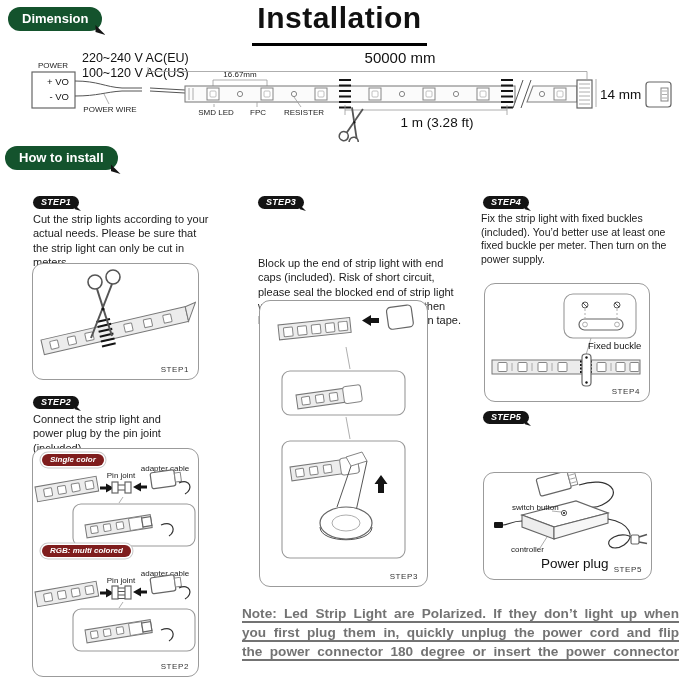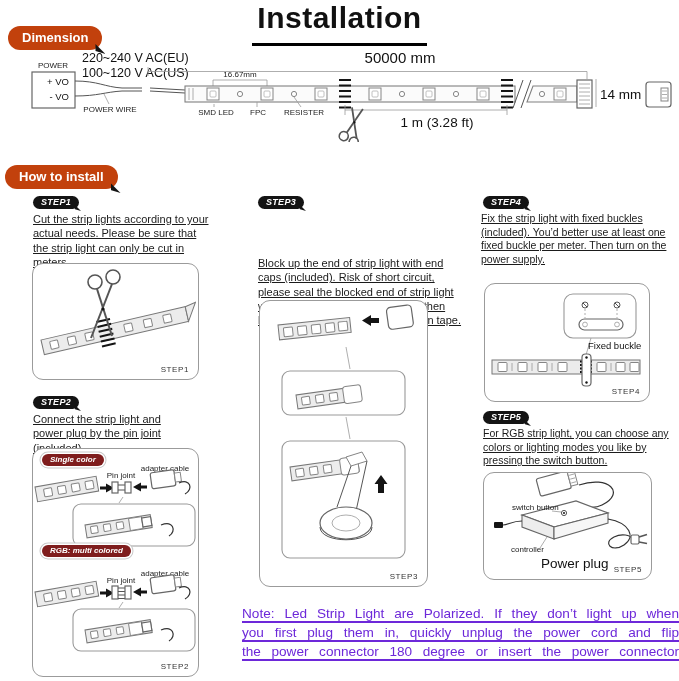--- a/index.html
+++ b/index.html
@@ -1,38 +1,38 @@
 <!DOCTYPE html>
 <html><head>
 <meta charset="utf-8">
 <style>
   html,body{margin:0;padding:0;background:#fff;}
   .page{position:relative;width:679px;height:681px;background:#fff;overflow:hidden;
         font-family:"Liberation Sans",sans-serif;color:#111;}
 
   
-  .bubble{position:absolute;background:#c2410c;color:#fff;font-weight:bold;font-size:13px;
-          line-height:24px;padding:0 14px;border-radius:13px;white-space:nowrap;margin-top:19px;}
+  .bubble{position:absolute;background:#14532d;color:#fff;font-weight:bold;font-size:13px;
+          line-height:24px;padding:0 14px;border-radius:13px;white-space:nowrap;}
   .bubble::after{content:"";position:absolute;right:-3px;bottom:-4px;width:10px;height:10px;
           background:#141414;clip-path:polygon(0 0,100% 100%,0 70%);}
   .step-badge{position:absolute;background:#141414;color:#fff;font-weight:bold;font-style:italic;
           font-size:9px;line-height:13px;padding:0 8px;border-radius:8px;white-space:nowrap;letter-spacing:.3px;}
   .step-badge::after{content:"";position:absolute;right:-2px;bottom:-2px;width:6px;height:6px;
           background:#141414;clip-path:polygon(0 0,100% 100%,0 70%);}
   .subbadge{position:absolute;background:#7f1d1d;color:#fff;font-weight:bold;font-style:italic;
           font-size:8px;line-height:12px;padding:0 8px;border-radius:7px;white-space:nowrap;
           box-shadow:0 0 0 1.5px #fff,0 0 0 2.5px #c9c9c9;}
 
   
   .title-wrap{position:absolute;top:1px;left:0;right:0;text-align:center;}
   .title{display:inline-block;font-size:30px;font-weight:800;letter-spacing:.5px;
          border-bottom:3.5px solid #000;padding:0 5px 8px;}
 
   
-  .desc{position:absolute;font-size:11px;line-height:1.3;color:#1b1b1b;text-decoration:underline;}
+  .desc{position:absolute;font-size:11px;line-height:1.3;color:#1b1b1b;}
 
   
   .fig{position:absolute;border:1.4px solid #9b9b9b;border-radius:11px;background:#fff;}
   .figlabel{position:absolute;right:9px;bottom:5px;font-size:8px;color:#333;letter-spacing:.6px;}
   .fig svg{position:absolute;left:0;top:0;}
 
   
   svg{font-family:"Liberation Sans",sans-serif;}
   .ln{stroke:#555;stroke-width:1;fill:none;}
   .thin{stroke:#999;stroke-width:.8;fill:none;}
@@ -44,22 +44,22 @@
   .comb{stroke:#141414;stroke-width:2;}
   .blk{fill:#141414;}
   .t8{font-size:8px;fill:#222;}
   .t95{font-size:9.5px;fill:#111;}
   .t12{font-size:12.5px;fill:#111;}
   .t14{font-size:13.5px;fill:#111;}
   .t15{font-size:15px;fill:#111;}
   .wire{stroke:#333;stroke-width:1.2;fill:none;}
 
   
-  .note{position:absolute;left:242px;top:604px;width:437px;font-size:13.6px;font-weight:normal;
-        color:#6d28d9;line-height:19px;}
+  .note{position:absolute;left:242px;top:604px;width:437px;font-size:13.6px;font-weight:bold;
+        color:#737373;line-height:19px;}
   .note div{text-decoration:underline;text-decoration-thickness:1.5px;text-underline-offset:2.5px;}
   .note .just{text-align:justify;text-align-last:justify;}
 </style>
 </head>
 <body>
 
 <div class="page">
 
   <div class="bubble" style="left:8px;top:7px;">Dimension</div>
   <div class="title-wrap">
@@ -402,21 +402,20 @@
           <rect x="97" y="70" width="9" height="32" rx="3.5" class="box"></rect>
           <circle cx="101.5" cy="73.5" r="1.2" class="blk"></circle>
           <circle cx="101.5" cy="98.5" r="1.2" class="blk"></circle>
         </g>
       </g>
     </svg>
     <span class="figlabel">STEP4</span>
   </div>
 
   <div class="step-badge" style="left:483px;top:411px;">STEP5</div>
-  <div class="desc" style="left:483px;top:427px;width:192px;font-size:10.5px;">For RGB strip light, you can choose any colors or lighting modes you like by pressing the switch button.</div>
   <div class="fig" style="left:483px;top:472px;width:167px;height:106px;">
     <svg width="164" height="103" viewBox="0 0 164 103">
       <g transform="translate(52,6) rotate(-15)">
         <rect x="0" y="0" width="32" height="18" rx="2" class="box"></rect>
         <rect x="32" y="2" width="7" height="14" class="led"></rect>
         <line x1="33" y1="5" x2="38" y2="5" class="thin"></line>
           <line x1="33" y1="9" x2="38" y2="9" class="thin"></line>
         <line x1="33" y1="13" x2="38" y2="13" class="thin"></line>
       </g>
       <path d="M95,12 C125,2 142,20 118,32 C110,36 102,34 97,32" class="wire"></path>

